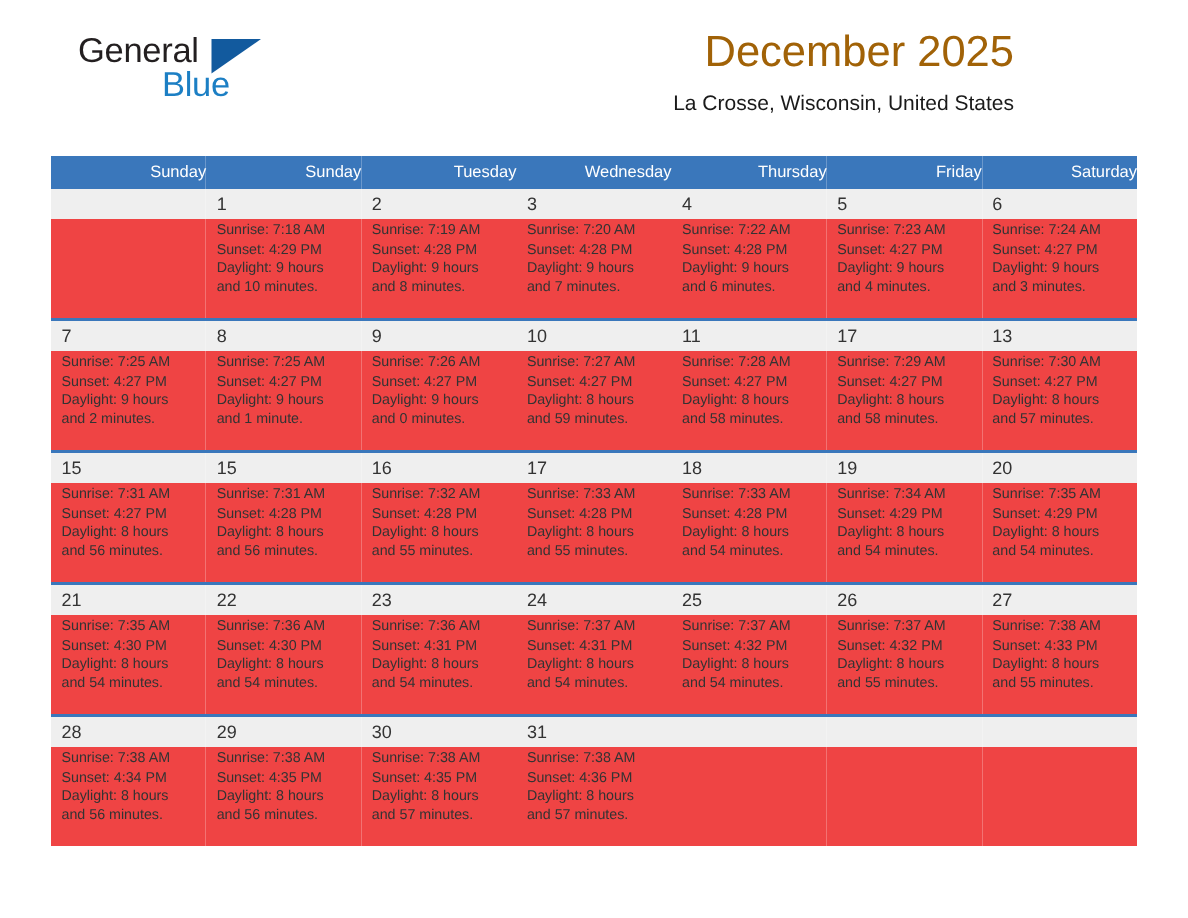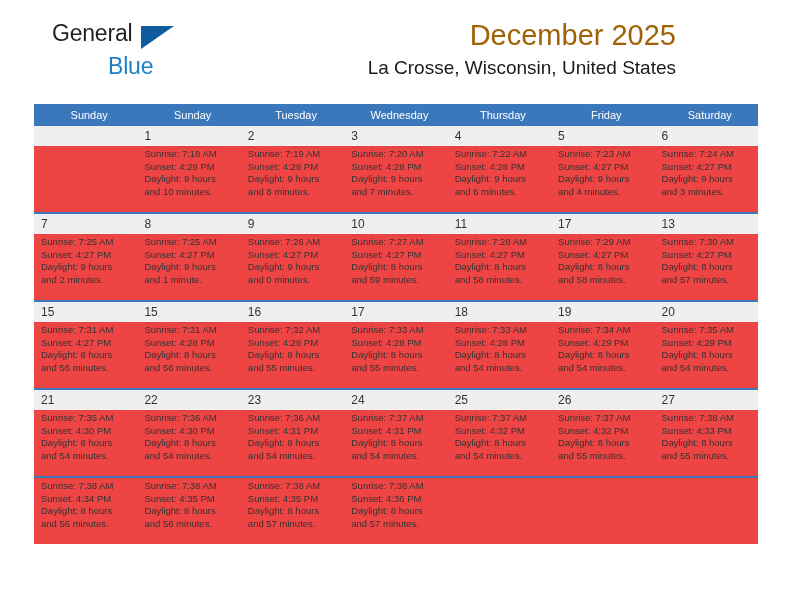--- a/index.html
+++ b/index.html
@@ -41,21 +41,21 @@
     left: 0;
     top: 0;
     font-size: 23px;
     letter-spacing: -0.2px;
     color: #231f20;
     font-family: "Liberation Sans", sans-serif;
   }
   .brand-blue {
     position: absolute;
     left: 56px;
-    top: 33px;
+    top: 23px;
     font-size: 23px;
     letter-spacing: -0.2px;
     color: #1c7fc4;
     font-family: "Liberation Sans", sans-serif;
   }
   .brand-triangle {
     position: absolute;
     left: 89px;
     top: 6px;
     width: 0;
@@ -72,42 +72,42 @@
   }
   .cal-title {
     font-size: 29px;
     color: #a16207;
     line-height: 34px;
     white-space: nowrap;
     font-weight: normal;
     margin: 0;
   }
   .cal-subtitle {
-    font-size: 19px;
+    font-size: 14px;
     color: #1a1a1a;
     line-height: 20px;
     margin-top: 6px;
     white-space: nowrap;
   }
 
   
   .calendar {
     position: absolute;
     left: 34px;
     top: 104px;
     width: 724px;
     border-collapse: collapse;
     table-layout: fixed;
   }
   .calendar th {
     background: #3a77bb;
     color: #ffffff;
     font-size: 11px;
     font-weight: normal;
-    text-align: center;
+    text-align: right;
     padding: 5px 0 5px 7px;
     height: 11px;
     line-height: 12px;
   }
   .daynum-row td {
     background: #efefef;
     font-size: 12px;
     color: #333333;
     padding: 3px 0 3px 7px;
     line-height: 14px;
@@ -388,20 +388,29 @@
           <span class="cell-line">Sunrise: 7:38 AM</span>
           <span class="cell-line">Sunset: 4:33 PM</span>
           <span class="cell-line">Daylight: 8 hours</span>
           <span class="cell-line">and 55 minutes.</span>
         </td>
       </tr>
       <tr class="week-sep">
           <td colspan="7"></td>
         </tr>
 
+      <tr class="daynum-row">
+        <td>28</td>
+        <td>29</td>
+        <td>30</td>
+        <td>31</td>
+        <td></td>
+        <td></td>
+        <td></td>
+      </tr>
       <tr class="detail-row">
         <td>
           <span class="cell-line">Sunrise: 7:38 AM</span>
           <span class="cell-line">Sunset: 4:34 PM</span>
           <span class="cell-line">Daylight: 8 hours</span>
           <span class="cell-line">and 56 minutes.</span>
         </td>
         <td>
           <span class="cell-line">Sunrise: 7:38 AM</span>
           <span class="cell-line">Sunset: 4:35 PM</span>

